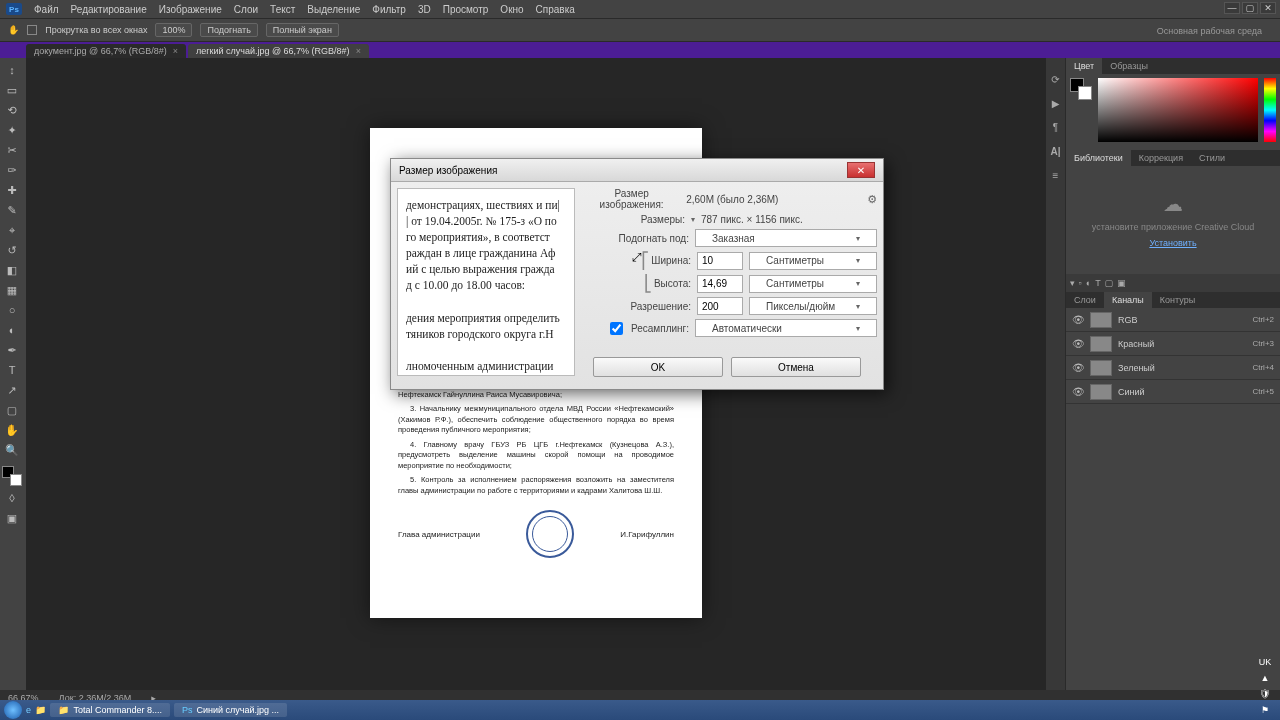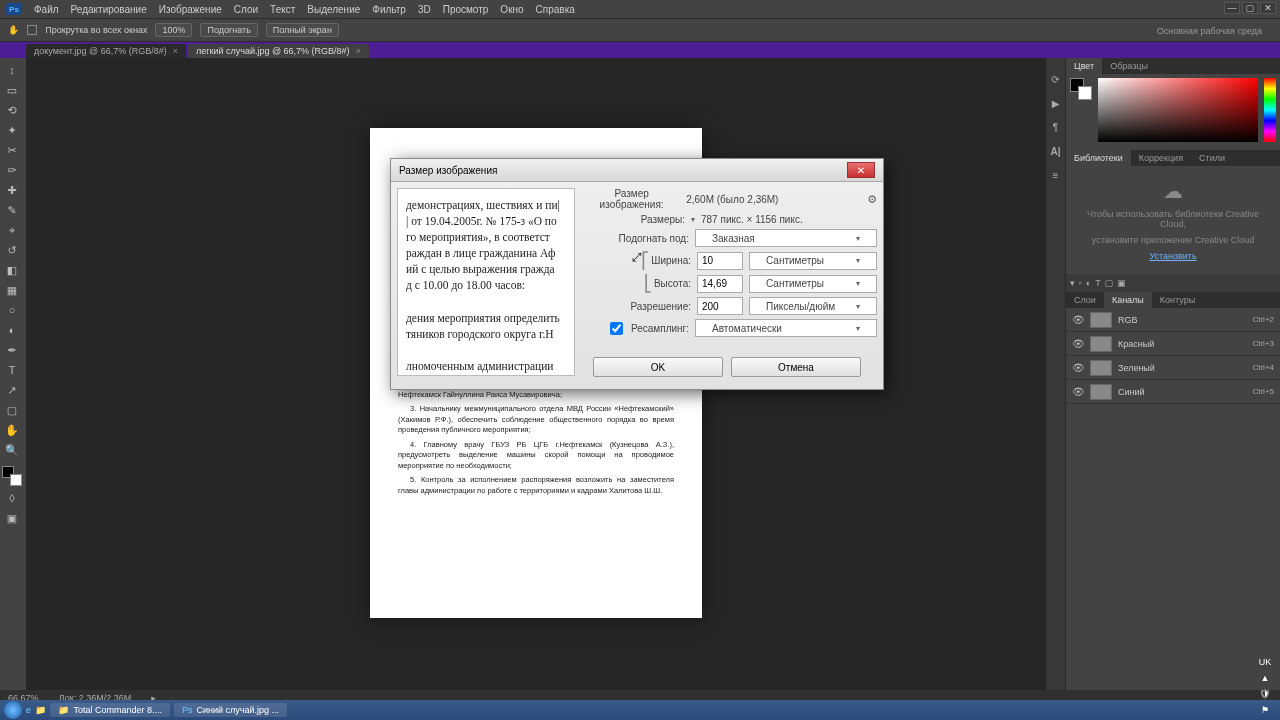--- a/index.html
+++ b/index.html
@@ -151,20 +151,27 @@
 
   <div class="canvas-area">
     <div class="document">
       <div class="doc-text">
         <p>1. Местом проведения мероприятия определить площадку между домами №№ 23 и 25 по ул.Нефтяников городского округа г.Нефтекамск РБ;</p>
         <p>2. Назначить уполномоченным администрации городского округа г. Нефтекамск Гайнуллина Раиса Мусавировича;</p>
         <p>3. Начальнику межмуниципального отдела МВД России «Нефтекамский» (Хакимов Р.Ф.), обеспечить соблюдение общественного порядка во время проведения публичного мероприятия;</p>
         <p>4. Главному врачу ГБУЗ РБ ЦГБ г.Нефтекамск (Кузнецова А.З.), предусмотреть выделение машины скорой помощи на проводимое мероприятие по необходимости;</p>
         <p>5. Контроль за исполнением распоряжения возложить на заместителя главы администрации по работе с территориями и кадрами Халитова Ш.Ш.</p>
       </div>
+      <div class="doc-sig">
+        <span>Глава администрации</span>
+        <div class="stamp">
+            <div class="stamp-inner"></div>
+          </div>
+        <span>И.Гарифуллин</span>
+      </div>
     </div>
   </div>
 
   <div class="right-panels">
     <div class="collapsed-strip">
       <div>⟳</div>
       <div>▶</div>
       <div>¶</div>
       <div style="font-weight:bold">A|</div>
       <div>≡</div>
@@ -182,21 +189,20 @@
         <div class="spectrum"></div>
         <div class="hue-strip"></div>
       </div>
       <div class="panel-tabs">
         <div class="panel-tab active">Библиотеки</div>
         <div class="panel-tab">Коррекция</div>
         <div class="panel-tab">Стили</div>
       </div>
       <div class="lib-panel">
         <div style="font-size:20px">☁</div>
-        <div>Чтобы использовать библиотеки Creative Cloud,</div>
         <div>установите приложение Creative Cloud</div>
         <div class="lib-link">Установить</div>
       </div>
       <div class="layers-toolbar">
         <span>▾</span>
         <span>▫</span>
         <span>◐</span>
         <span>T</span>
         <span>▢</span>
         <span>▣</span>

